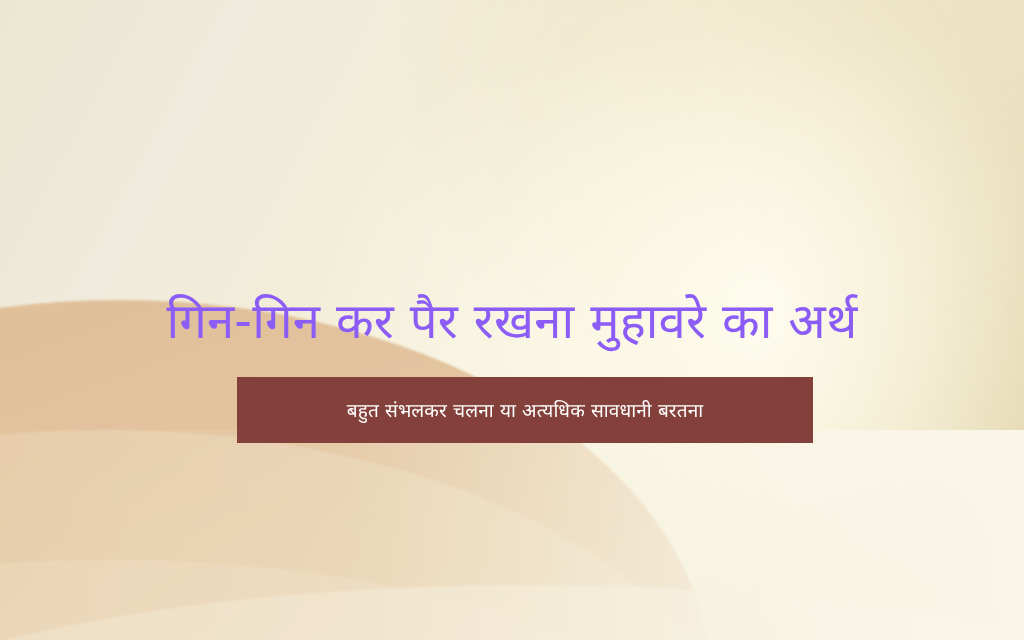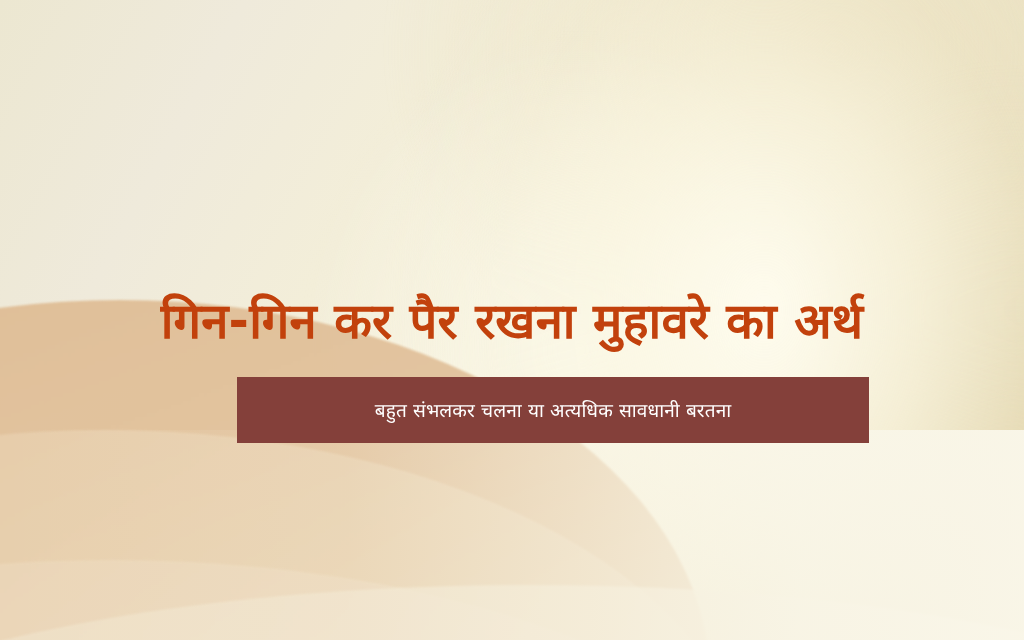--- a/index.html
+++ b/index.html
@@ -199,34 +199,34 @@
 
   
   .title {
     position: absolute;
     left: 0;
     right: 0;
     top: 258px;
     text-align: center;
     font-family: "DejaVu Sans", "Liberation Sans", sans-serif;
     font-size: 49px;
-    font-weight: 700;
-    color: #c2410c;
+    font-weight: 400;
+    color: #8b5cf6;
     line-height: 1.25;
     letter-spacing: 0.2px;
     padding: 0 40px;
     box-sizing: border-box;
   }
 
   
   .subtitle-band {
     position: absolute;
     left: 237px;
     top: 377px;
-    width: 632px;
+    width: 576px;
     height: 66px;
     background: #84403a;
     display: flex;
     align-items: center;
     justify-content: center;
     box-sizing: border-box;
     padding: 8px 16px;
   }
   .subtitle-text {
     font-family: "DejaVu Sans", "Liberation Sans", sans-serif;

